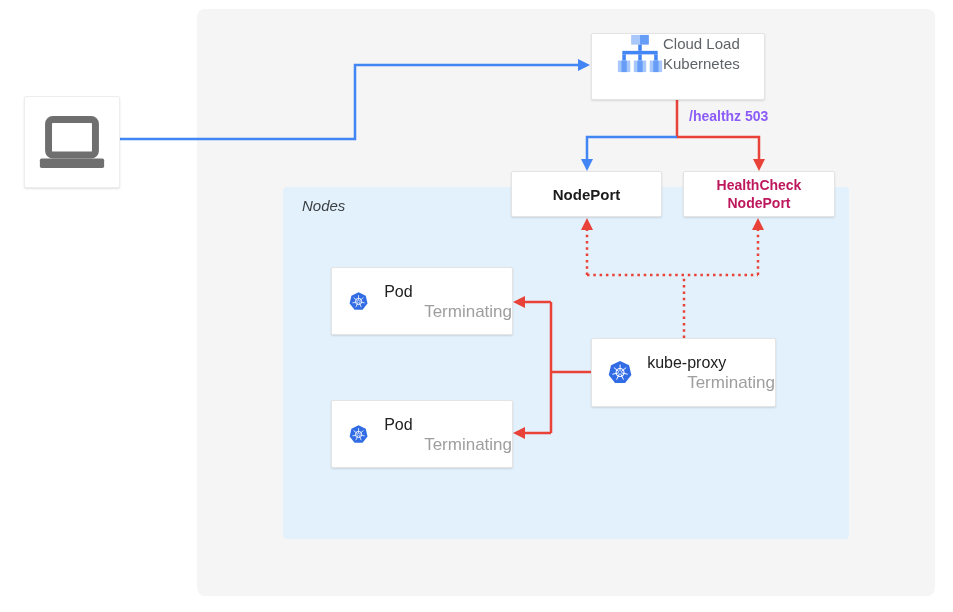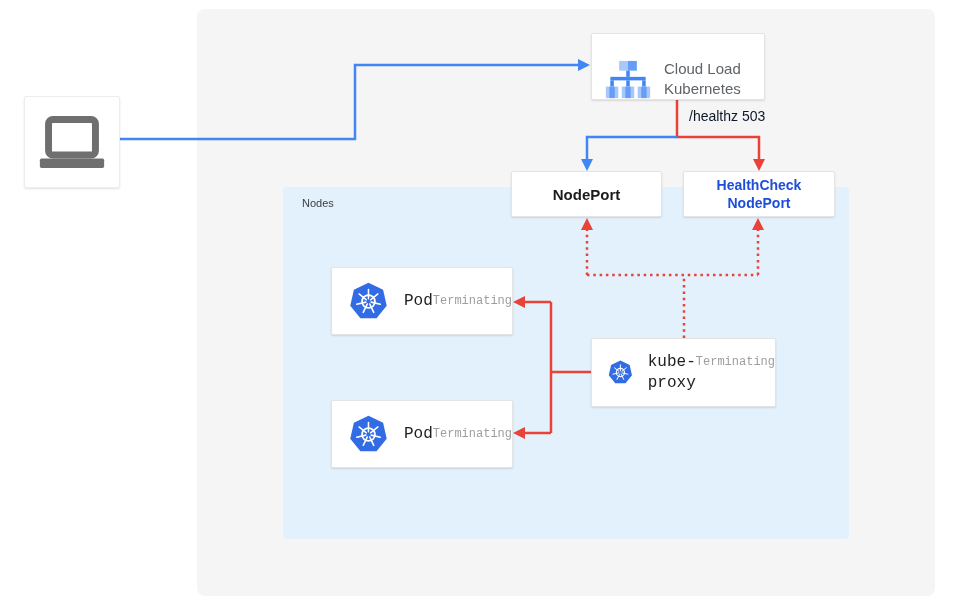--- a/index.html
+++ b/index.html
@@ -23,22 +23,23 @@
     position: absolute;
     left: 283px; top: 187px;
     width: 566px; height: 352px;
     background: #E3F1FC;
     border-radius: 4px;
     z-index: 1;
   }
   .nodes-label {
     position: absolute;
     left: 19px; top: 10px;
-    font-size: 11px;
+    font-size: 15px;
     color: #3C4043;
+    font-style: italic;
   }
   .edges {
     position: absolute;
     left: 0; top: 0;
     z-index: 2;
     pointer-events: none;
   }
   .card {
     position: absolute;
     background: #ffffff;
@@ -50,71 +51,71 @@
   }
   .laptop-card {
     left: 24px; top: 96px;
     width: 96px; height: 92px;
     display: flex; align-items: center; justify-content: center;
     border-color: #EDEDED;
   }
   .clb-card {
     left: 591px; top: 33px;
     width: 174px; height: 67px;
-    display: flex; align-items: flex-end;
-    gap: 13px;
-    padding-left: 13px;
+    display: flex; align-items: flex-start;
+    gap: 0;
+    padding-left: 25px;
   }
   .clb-label {
     font-size: 15px;
     color: #5F6368;
     line-height: 20px;
   }
   .healthz-label {
     position: absolute;
     left: 689px; top: 108px;
     font-size: 14px;
-    font-weight: normal;
-    color: #0f172a;
+    font-weight: bold;
+    color: #8b5cf6;
     z-index: 3;
   }
   .nodeport-card {
     left: 511px; top: 171px;
     width: 151px; height: 46px;
     display: flex; align-items: center; justify-content: center;
     font-size: 15px; font-weight: bold; color: #1B1B1B;
   }
   .healthcheck-card {
     left: 683px; top: 171px;
     width: 152px; height: 46px;
     display: flex; flex-direction: column;
     align-items: center; justify-content: center;
-    font-size: 14px; font-weight: bold; color: #1d4ed8;
+    font-size: 14px; font-weight: bold; color: #be185d;
     line-height: 18px;
     text-align: center;
   }
   .pod-card {
     left: 331px;
     width: 182px; height: 68px;
     display: flex; align-items: center;
     gap: 16px;
     padding-left: 17px;
   }
   .pod-card.pod-1 { top: 267px; }
   .pod-card.pod-2 { top: 400px; }
   .kubeproxy-card {
     left: 591px; top: 338px;
     width: 185px; height: 69px;
     display: flex; align-items: center;
     gap: 15px;
     padding-left: 16px;
   }
-  .entity-text { display: flex; flex-direction: row; font-family: Liberation Mono, monospace; }
+  .entity-text { display: flex; flex-direction: column; }
   .entity-title { font-size: 16px; color: #212121; line-height: 21px; }
-  .entity-sub   { font-size: 12px; color: #9E9E9E; line-height: 20px; }
+  .entity-sub   { font-size: 17px; color: #9E9E9E; line-height: 20px; margin-left: 40px; }
 </style>
 </head>
 <body>
 
 <div class="canvas">
 
   <div class="panel-gray"></div>
 
   <div class="nodes-panel">
     <div class="nodes-label">Nodes</div>

